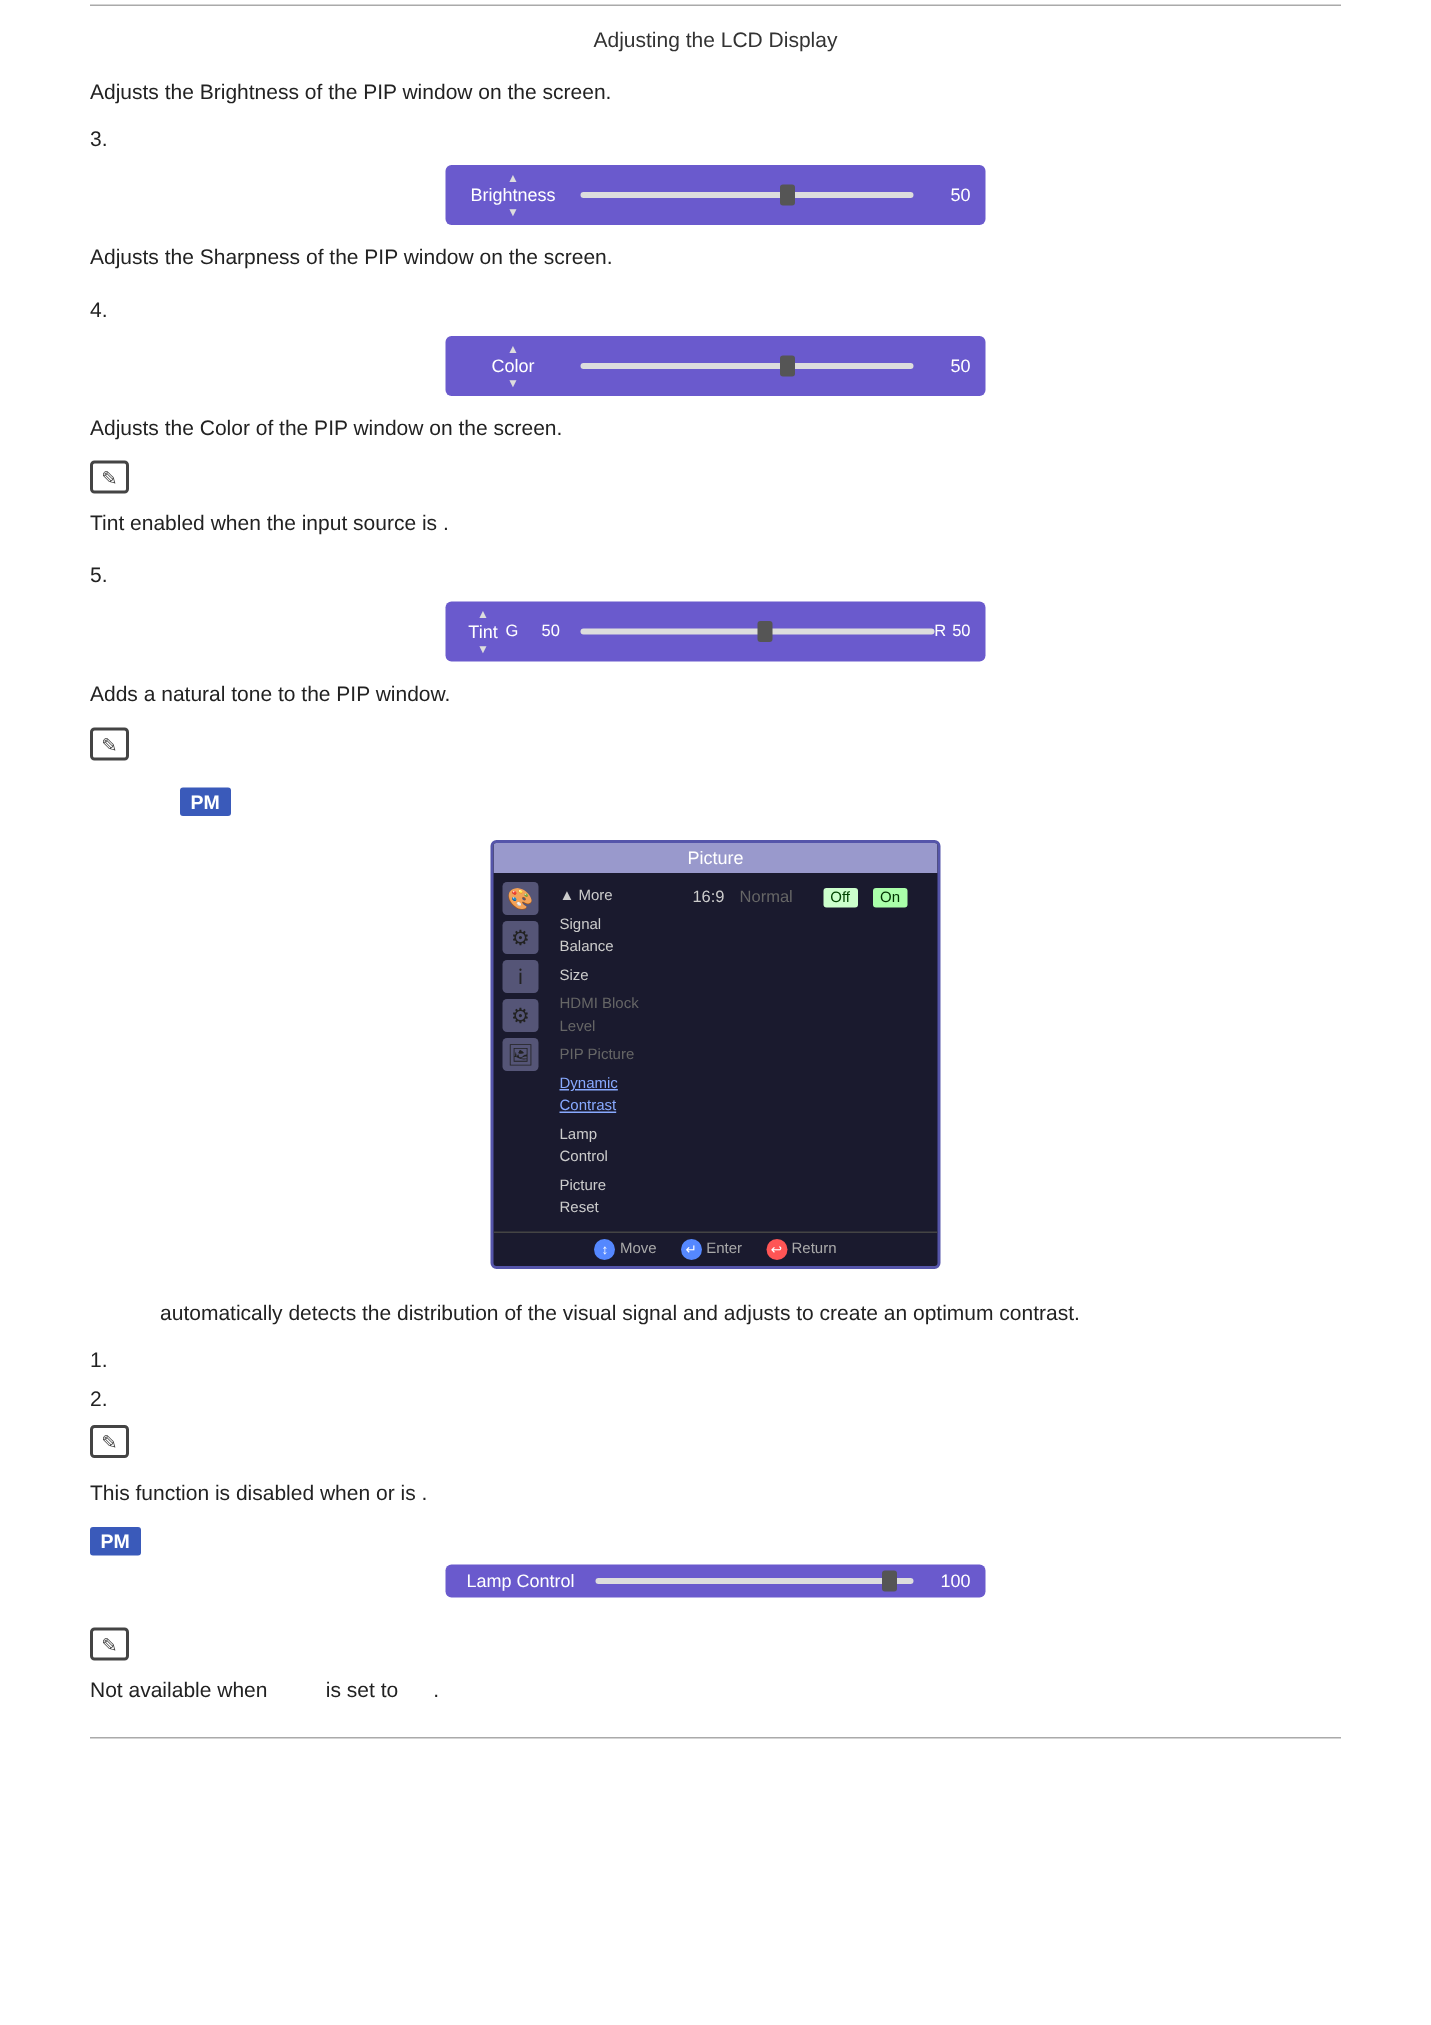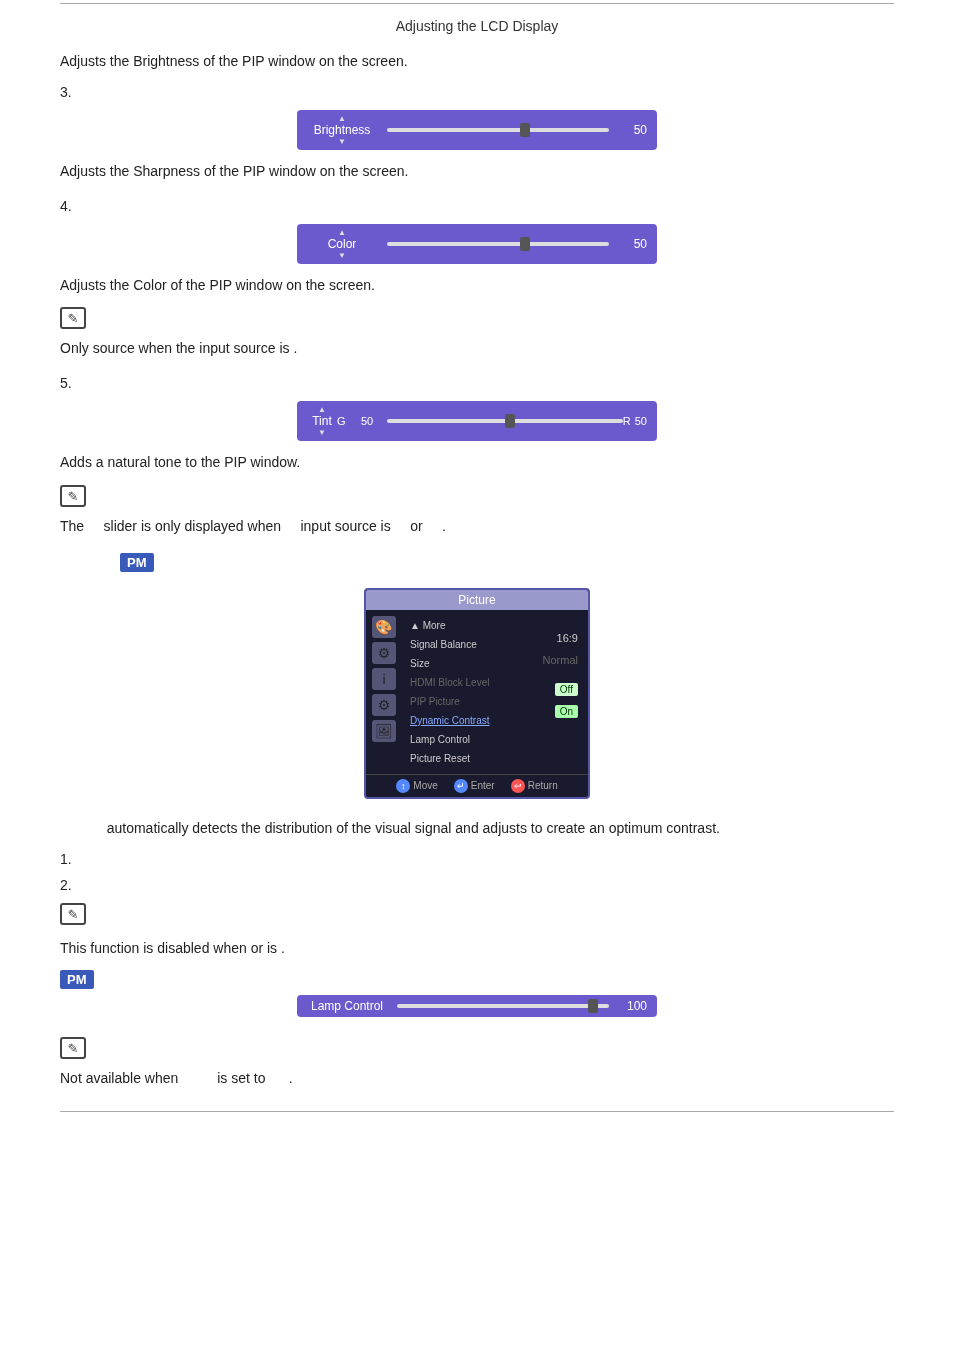--- a/index.html
+++ b/index.html
@@ -189,21 +189,21 @@
       padding: 2px 7px;
       border-radius: 2px;
       margin-right: 6px;
     }
 
     
     .osd-menu {
       background: #1a1a2e;
       border: 2px solid #5555aa;
       border-radius: 4px;
-      width: 226px;
+      width: 300px;
       margin: 8px auto;
       overflow: hidden;
     }
 
     .osd-title-bar {
       background: #9999cc;
       color: #fff;
       text-align: center;
       font-size: 12px;
       padding: 3px 0;
@@ -249,21 +249,21 @@
       text-decoration: underline;
     }
 
     .osd-menu-item.grayed {
       color: #666;
     }
 
     .osd-value-col {
       min-width: 60px;
       display: flex;
-      flex-direction: column;
+      flex-direction: row;
       gap: 2px;
     }
 
     .osd-value {
       font-size: 11px;
       color: #ccc;
       padding: 2px 4px;
       line-height: 1.5;
       text-align: right;
     }
@@ -385,21 +385,21 @@
           <div class="slider-thumb"></div>
         </div>
       </div>
       <div class="slider-value">50</div>
     </div>
 
     <div class="section-text text-block">Adjusts the Color of the PIP window on the screen.</div>
     <div style="margin-bottom:4px;">
       <span class="note-icon">✎</span>
     </div>
-    <div class="section-text text-block">Only source when the    input source is    .</div>
+    <div class="section-text text-block">Tint enabled when the    input source is    .</div>
   </div>
 
   <div class="section">
     <div class="list-num">5.</div>
 
     <div class="tint-slider-widget">
       <div class="tint-label">
         <span style="font-size:8px;color:#ddd;">▲</span>
         <span>Tint</span>
         <span style="font-size:8px;color:#ddd;">▼</span>
@@ -413,23 +413,20 @@
       </div>
       <div class="tint-right">
         <span>R</span>
         <span>50</span>
       </div>
     </div>
 
     <div class="section-text text-block">Adds a natural tone to the PIP window.</div>
     <div style="margin-bottom:4px;">
       <span class="note-icon">✎</span>
-    </div>
-    <div class="section-text text-block">
-      The &nbsp;&nbsp;&nbsp; slider is only displayed when &nbsp;&nbsp;&nbsp; input source is &nbsp;&nbsp;&nbsp; or &nbsp;&nbsp;&nbsp; .
     </div>
   </div>
 
   <div style="margin: 8px 0 8px 60px;">
     <span class="pm-badge">PM</span>
   </div>
 
   <div style="display:flex; justify-content:center; margin-bottom:10px;">
     <div class="osd-menu">
       <div class="osd-title-bar">Picture</div>

